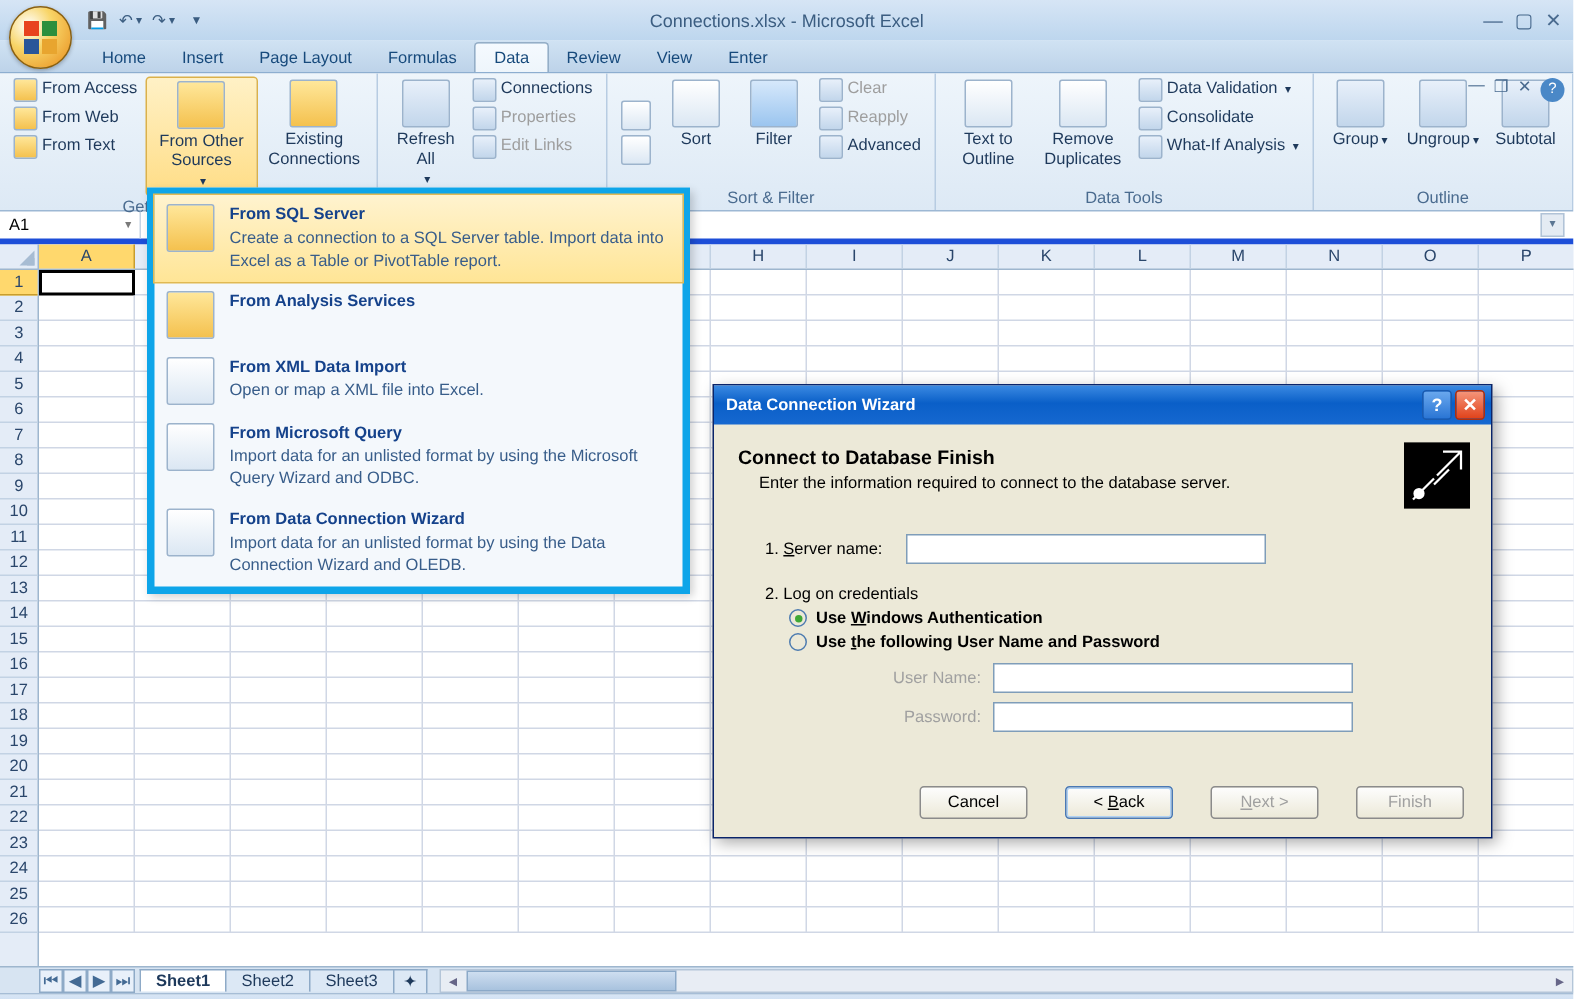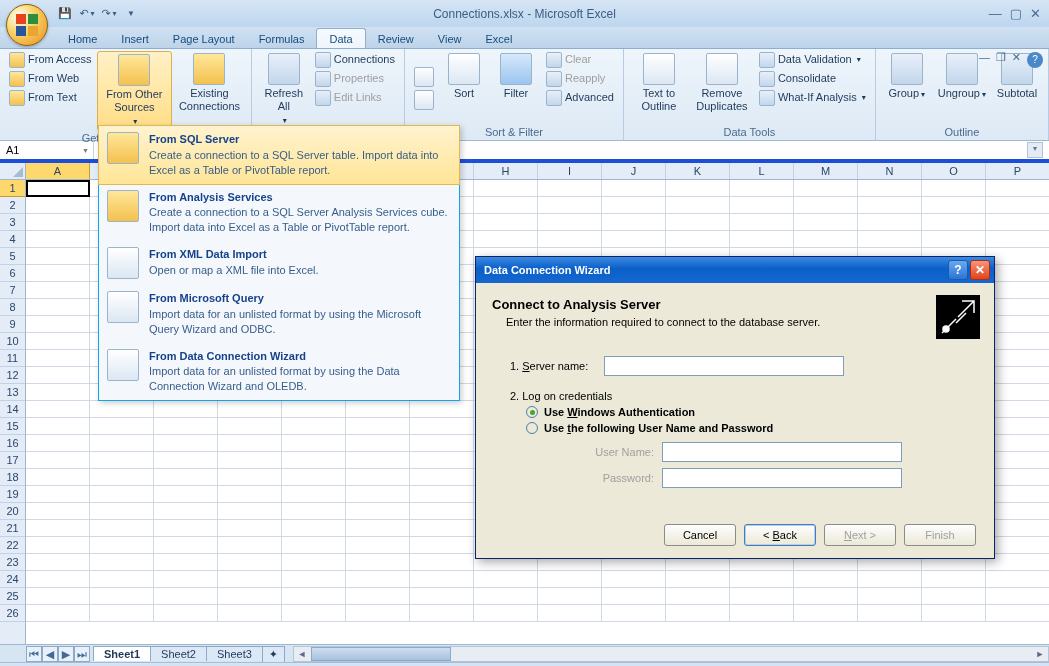--- a/index.html
+++ b/index.html
@@ -64,21 +64,21 @@
 .shnav{display:flex;gap:0;margin:0 4px 0 26px;}
 .shnav span{width:16px;height:16px;border:1px solid #8eaac7;background:#e8f0fa;text-align:center;line-height:14px;color:#436a94;}
 .hscroll{flex:1;margin-left:8px;height:16px;background:#e8edf4;border:1px solid #b4c5d8;position:relative;}
 .hscroll::before{content:"◄";position:absolute;left:0;width:16px;text-align:center;color:#668;font-size:9px;line-height:14px;}
 .hscroll::after{content:"►";position:absolute;right:0;width:16px;text-align:center;color:#668;font-size:9px;line-height:14px;}
 .hscroll .thumb{position:absolute;left:17px;width:140px;height:100%;background:linear-gradient(#cedef0,#a8c2de);border:1px solid #8ba9c8;}
 .statusbar{height:22px;background:linear-gradient(#d7e5f5,#bcd3eb);display:flex;align-items:center;padding:0 8px;color:#2b4a6e;border-top:1px solid #a6bdd6;}
 .statusbar .zoom{margin-left:auto;display:flex;align-items:center;gap:6px;}
 .viewbtns{display:flex;margin-right:10px;}
 .viewbtns span{width:20px;height:16px;border:1px solid #8faac6;background:#e6eef8;margin-left:-1px;}
-.dropdown{position:absolute;left:98px;top:125px;width:362px;background:#f4f8fc;border:1px solid #0ea5e9;box-shadow:2px 2px 6px rgba(0,0,0,.2);z-index:50;}
+.dropdown{position:absolute;left:98px;top:125px;width:362px;background:#f4f8fc;border:5px solid #0ea5e9;box-shadow:2px 2px 6px rgba(0,0,0,.2);z-index:50;}
 .dd-item{display:flex;padding:6px 8px;gap:10px;cursor:pointer;}
 .dd-item.hover{background:linear-gradient(#fff3cf,#ffe596);border:1px solid #e0b954;margin:-1px;}
 .dd-ico{width:32px;height:32px;flex-shrink:0;}
 .dd-text{color:#15428b;line-height:1.35;}
 .dd-title{font-weight:bold;color:#15428b;margin-bottom:1px;}
 .dd-desc{color:#385d8a;}
 .dialog{position:absolute;left:475px;top:256px;width:520px;background:#ece9d8;border:1px solid #0a246a;box-shadow:3px 3px 10px rgba(0,0,0,.35);z-index:60;}
 .dlg-title{height:26px;background:linear-gradient(#3b8ae2,#0a5fc8 45%,#1668d0);display:flex;align-items:center;padding:0 4px 0 8px;color:#fff;font-weight:bold;font-size:12px;}
 .dlg-title .tbtns{margin-left:auto;display:flex;gap:2px;}
 .tbtn{width:20px;height:20px;border-radius:3px;text-align:center;line-height:18px;font-size:12px;font-weight:bold;}
@@ -93,21 +93,21 @@
 .formlbl{width:94px;}
 .txtinput{flex:0 0 240px;height:20px;border:1px solid #7f9db9;background:#fff;padding:0 3px;}
 .radiogrp{padding-left:34px;}
 .radio-row{display:flex;align-items:center;gap:6px;margin:4px 0;font-weight:bold;}
 .radio{width:12px;height:12px;border:1px solid #4e7cb0;border-radius:50%;display:inline-flex;align-items:center;justify-content:center;}
 .radio.checked::after{content:"";width:5px;height:5px;background:#3fa836;border-radius:50%;}
 .user-fields{padding-left:24px;margin-top:8px;}
 .user-fields .formrow{margin-bottom:6px;}
 .user-fields .formlbl{color:#a0a0a0;text-align:right;padding-right:8px;}
 .user-fields .txtinput{background:#fff;}
-.dlg-btns{display:flex;justify-content:flex-end;gap:8px;margin-top:36px;padding-right:2px;}
+.dlg-btns{display:flex;justify-content:flex-end;gap:25px;margin-top:36px;padding-right:2px;}
 .dlg-btn{width:72px;height:22px;border:1px solid #8b8b8b;background:linear-gradient(#fdfdfd,#ece9d8);border-radius:3px;cursor:pointer;}
 .dlg-btn.disabled{color:#a0a0a0;}
 .dlg-btn.default{border:1px solid #4a79b5;box-shadow:inset 0 0 0 1px #aed1f4;}
 .carets{font-size:8px;margin-left:2px;}
 .und{text-decoration:underline;}
 </style>
 </head>
 <body>
 
 <div class="titlebar">
@@ -129,21 +129,21 @@
 </div>
 
 <div class="tabrow">
   <div class="tab">Home</div>
   <div class="tab">Insert</div>
   <div class="tab">Page Layout</div>
   <div class="tab">Formulas</div>
   <div class="tab active">Data</div>
   <div class="tab">Review</div>
   <div class="tab">View</div>
-  <div class="tab">Excel</div>
+  <div class="tab">Enter</div>
 </div>
 
 <div class="ribbon">
   <div class="ribbon-winbtns">
     <span>—</span>
     <span>❐</span>
     <span>✕</span>
   </div>
   <div class="ribbon-help">?</div>
 
@@ -855,21 +855,20 @@
     <span class="ico db dd-ico"></span>
     <div class="dd-text">
         <div class="dd-title">From SQL Server</div>
         <div class="dd-desc">Create a connection to a SQL Server table. Import data into Excel as a Table or PivotTable report.</div>
       </div>
   </div>
   <div class="dd-item">
     <span class="ico db dd-ico"></span>
     <div class="dd-text">
         <div class="dd-title">From Analysis Services</div>
-        <div class="dd-desc">Create a connection to a SQL Server Analysis Services cube. Import data into Excel as a Table or PivotTable report.</div>
       </div>
   </div>
   <div class="dd-item">
     <span class="ico sheet dd-ico"></span>
     <div class="dd-text">
         <div class="dd-title">From XML Data Import</div>
         <div class="dd-desc">Open or map a XML file into Excel.</div>
       </div>
   </div>
   <div class="dd-item">
@@ -900,21 +899,21 @@
     <div class="dlg-icon">
       <svg viewBox="0 0 44 44">
           <rect width="44" height="44" fill="#000"></rect>
           <g stroke="#fff" stroke-width="1.5" fill="none">
             <path d="M6 38 L20 24"></path>
             <circle cx="10" cy="34" r="3" fill="#fff"></circle>
             <path d="M22 22 L38 6 M26 6 L38 6 L38 18 M24 20 L34 10 M20 28 L30 18"></path>
           </g>
         </svg>
     </div>
-    <div class="dlg-h1">Connect to Analysis Server</div>
+    <div class="dlg-h1">Connect to Database Finish</div>
     <div class="dlg-sub">Enter the information required to connect to the database server.</div>
 
     <div class="formrow">
       <span class="formlbl">1. <span class="und">S</span>erver name:</span>
       <input class="txtinput" value="" style="">
     </div>
 
     <div style="padding-left:18px;margin-bottom:4px;">2. Log on credentials</div>
     <div class="radiogrp">
       <div class="radio-row">

